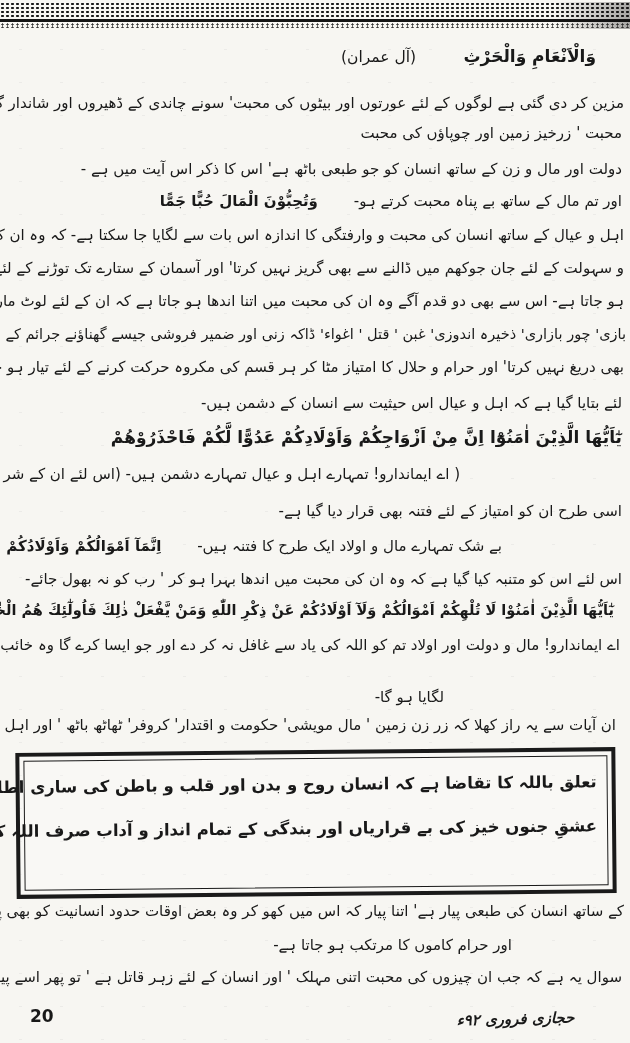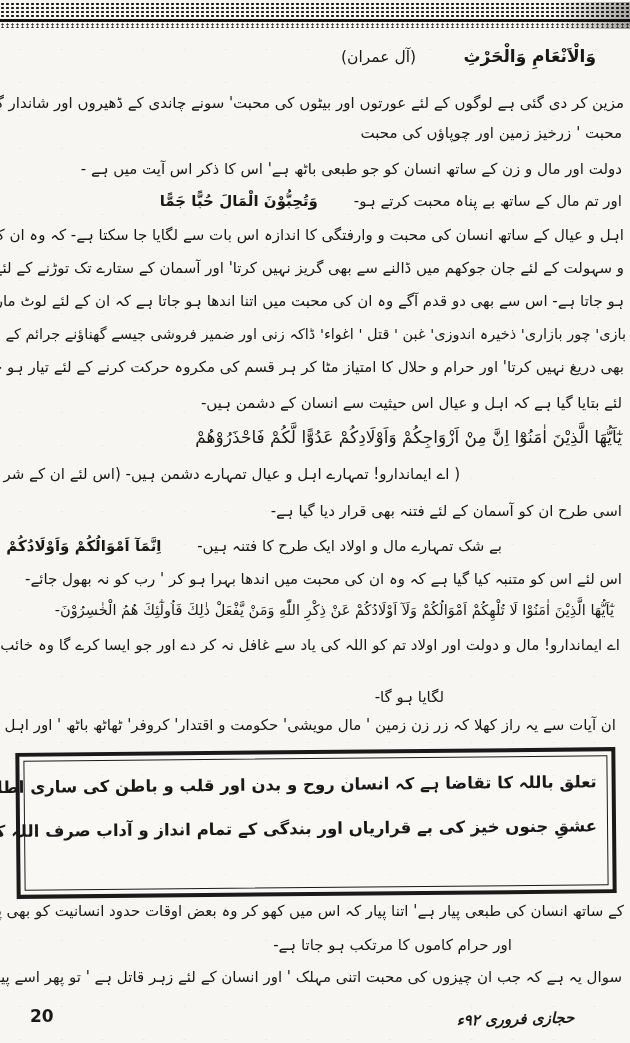--- a/index.html
+++ b/index.html
@@ -20,21 +20,21 @@
   .tb-solid{height:3px;background:#141414;margin-top:1px;}
   .tb-dots2{height:5px;margin-top:1px;opacity:.85;
     background-image:radial-gradient(circle,#161616 32%,transparent 40%);
     background-size:5px 3px;}
   .tb-shade{position:absolute;inset:0;
     background:linear-gradient(to left, rgba(10,10,10,.35), rgba(10,10,10,0) 12%);}
 
   .ln{position:absolute;right:6px;left:6px;text-align:right;
       font-size:15px;line-height:26px;white-space:nowrap;}
   .ar{font-weight:bold;}
-  .ar-line{font-weight:normal;font-size:15.5px;}
+  .ar-line{font-weight:bold;font-size:15.5px;}
   .hdr{position:absolute;top:46px;right:34px;font-size:17px;white-space:nowrap;}
   .hdr .verse{font-weight:bold;}
   .hdr .ref{margin-right:42px;font-size:15.5px;}
   .gap-ar{margin-right:31px;}
 
   .note-box{position:absolute;top:750px;right:14px;left:16px;height:138px;
     border:4px solid #1a1a1a;transform:rotate(-0.55deg);background:rgba(255,255,255,0.25);}
   .note-box-inner{position:absolute;top:4px;bottom:4px;left:4px;right:4px;
     border:1.6px solid #1a1a1a;}
   .box-ln{position:absolute;right:10px;left:10px;text-align:center;
@@ -71,21 +71,21 @@
 
 <div class="ln" style="top:222px;">اہل و عیال کے ساتھ انسان کی محبت و وارفتگی کا اندازہ اس بات سے لگایا جا سکتا ہے- کہ وہ ان کی آسائش</div>
 <div class="ln" style="top:255px;">و سہولت کے لئے جان جوکھم میں ڈالنے سے بھی گریز نہیں کرتا' اور آسمان کے ستارے تک توڑنے کے لئے تیار</div>
 <div class="ln" style="top:288px;">ہو جاتا ہے- اس سے بھی دو قدم آگے وہ ان کی محبت میں اتنا اندھا ہو جاتا ہے کہ ان کے لئے لوٹ مار' دھوکہ</div>
 <div class="ln" style="top:321px;right:4px;font-size:14.5px;">بازی' چور بازاری' ذخیرہ اندوزی' غبن ' قتل ' اغواء' ڈاکہ زنی اور ضمیر فروشی جیسے گھناؤنے جرائم کے ارتکاب سے</div>
 <div class="ln" style="top:354px;">بھی دریغ نہیں کرتا' اور حرام و حلال کا امتیاز مٹا کر ہر قسم کی مکروہ حرکت کرنے کے لئے تیار ہو جاتا ہے- اس</div>
 <div class="ln" style="top:390px;right:8px;">لئے بتایا گیا ہے کہ اہل و عیال اس حیثیت سے انسان کے دشمن ہیں-</div>
 
 <div class="ln ar-line" style="top:424px;right:8px;font-size:17px;">يٰٓاَيُّهَا الَّذِيْنَ اٰمَنُوْٓا اِنَّ مِنْ اَزْوَاجِكُمْ وَاَوْلَادِكُمْ عَدُوًّا لَّكُمْ فَاحْذَرُوْهُمْ</div>
 <div class="ln" style="top:461px;right:170px;">( اے ایماندارو! تمہارے اہل و عیال تمہارے دشمن ہیں- (اس لئے ان کے شر سے بچ کر رہو )</div>
-<div class="ln" style="top:498px;right:8px;">اسی طرح ان کو آسمان کے لئے فتنہ بھی قرار دیا گیا ہے-</div>
+<div class="ln" style="top:498px;right:8px;">اسی طرح ان کو امتیاز کے لئے فتنہ بھی قرار دیا گیا ہے-</div>
 
 <div class="ln" style="top:533px;right:128px;">
   <span>بے شک تمہارے مال و اولاد ایک طرح کا فتنہ ہیں-</span>
   <span class="ar gap-ar">اِنَّمَآ اَمْوَالُكُمْ وَاَوْلَادُكُمْ فِتْنَةٌ</span>
 </div>
 
 <div class="ln" style="top:566px;right:8px;">اس لئے اس کو متنبہ کیا گیا ہے کہ وہ ان کی محبت میں اندھا بہرا ہو کر ' رب کو نہ بھول جائے-</div>
 <div class="ln ar-line" style="top:597px;right:16px;font-size:14.5px;">يٰٓاَيُّهَا الَّذِيْنَ اٰمَنُوْا لَا تُلْهِكُمْ اَمْوَالُكُمْ وَلَآ اَوْلَادُكُمْ عَنْ ذِكْرِ اللّٰهِ وَمَنْ يَّفْعَلْ ذٰلِكَ فَاُولٰٓئِكَ هُمُ الْخٰسِرُوْنَ-</div>
 <div class="ln" style="top:632px;right:10px;">اے ایماندارو! مال و دولت اور اولاد تم کو اللہ کی یاد سے غافل نہ کر دے اور جو ایسا کرے گا وہ خائب و خاسر اور</div>
 <div class="ln" style="top:684px;right:186px;">لگایا ہو گا-</div>

